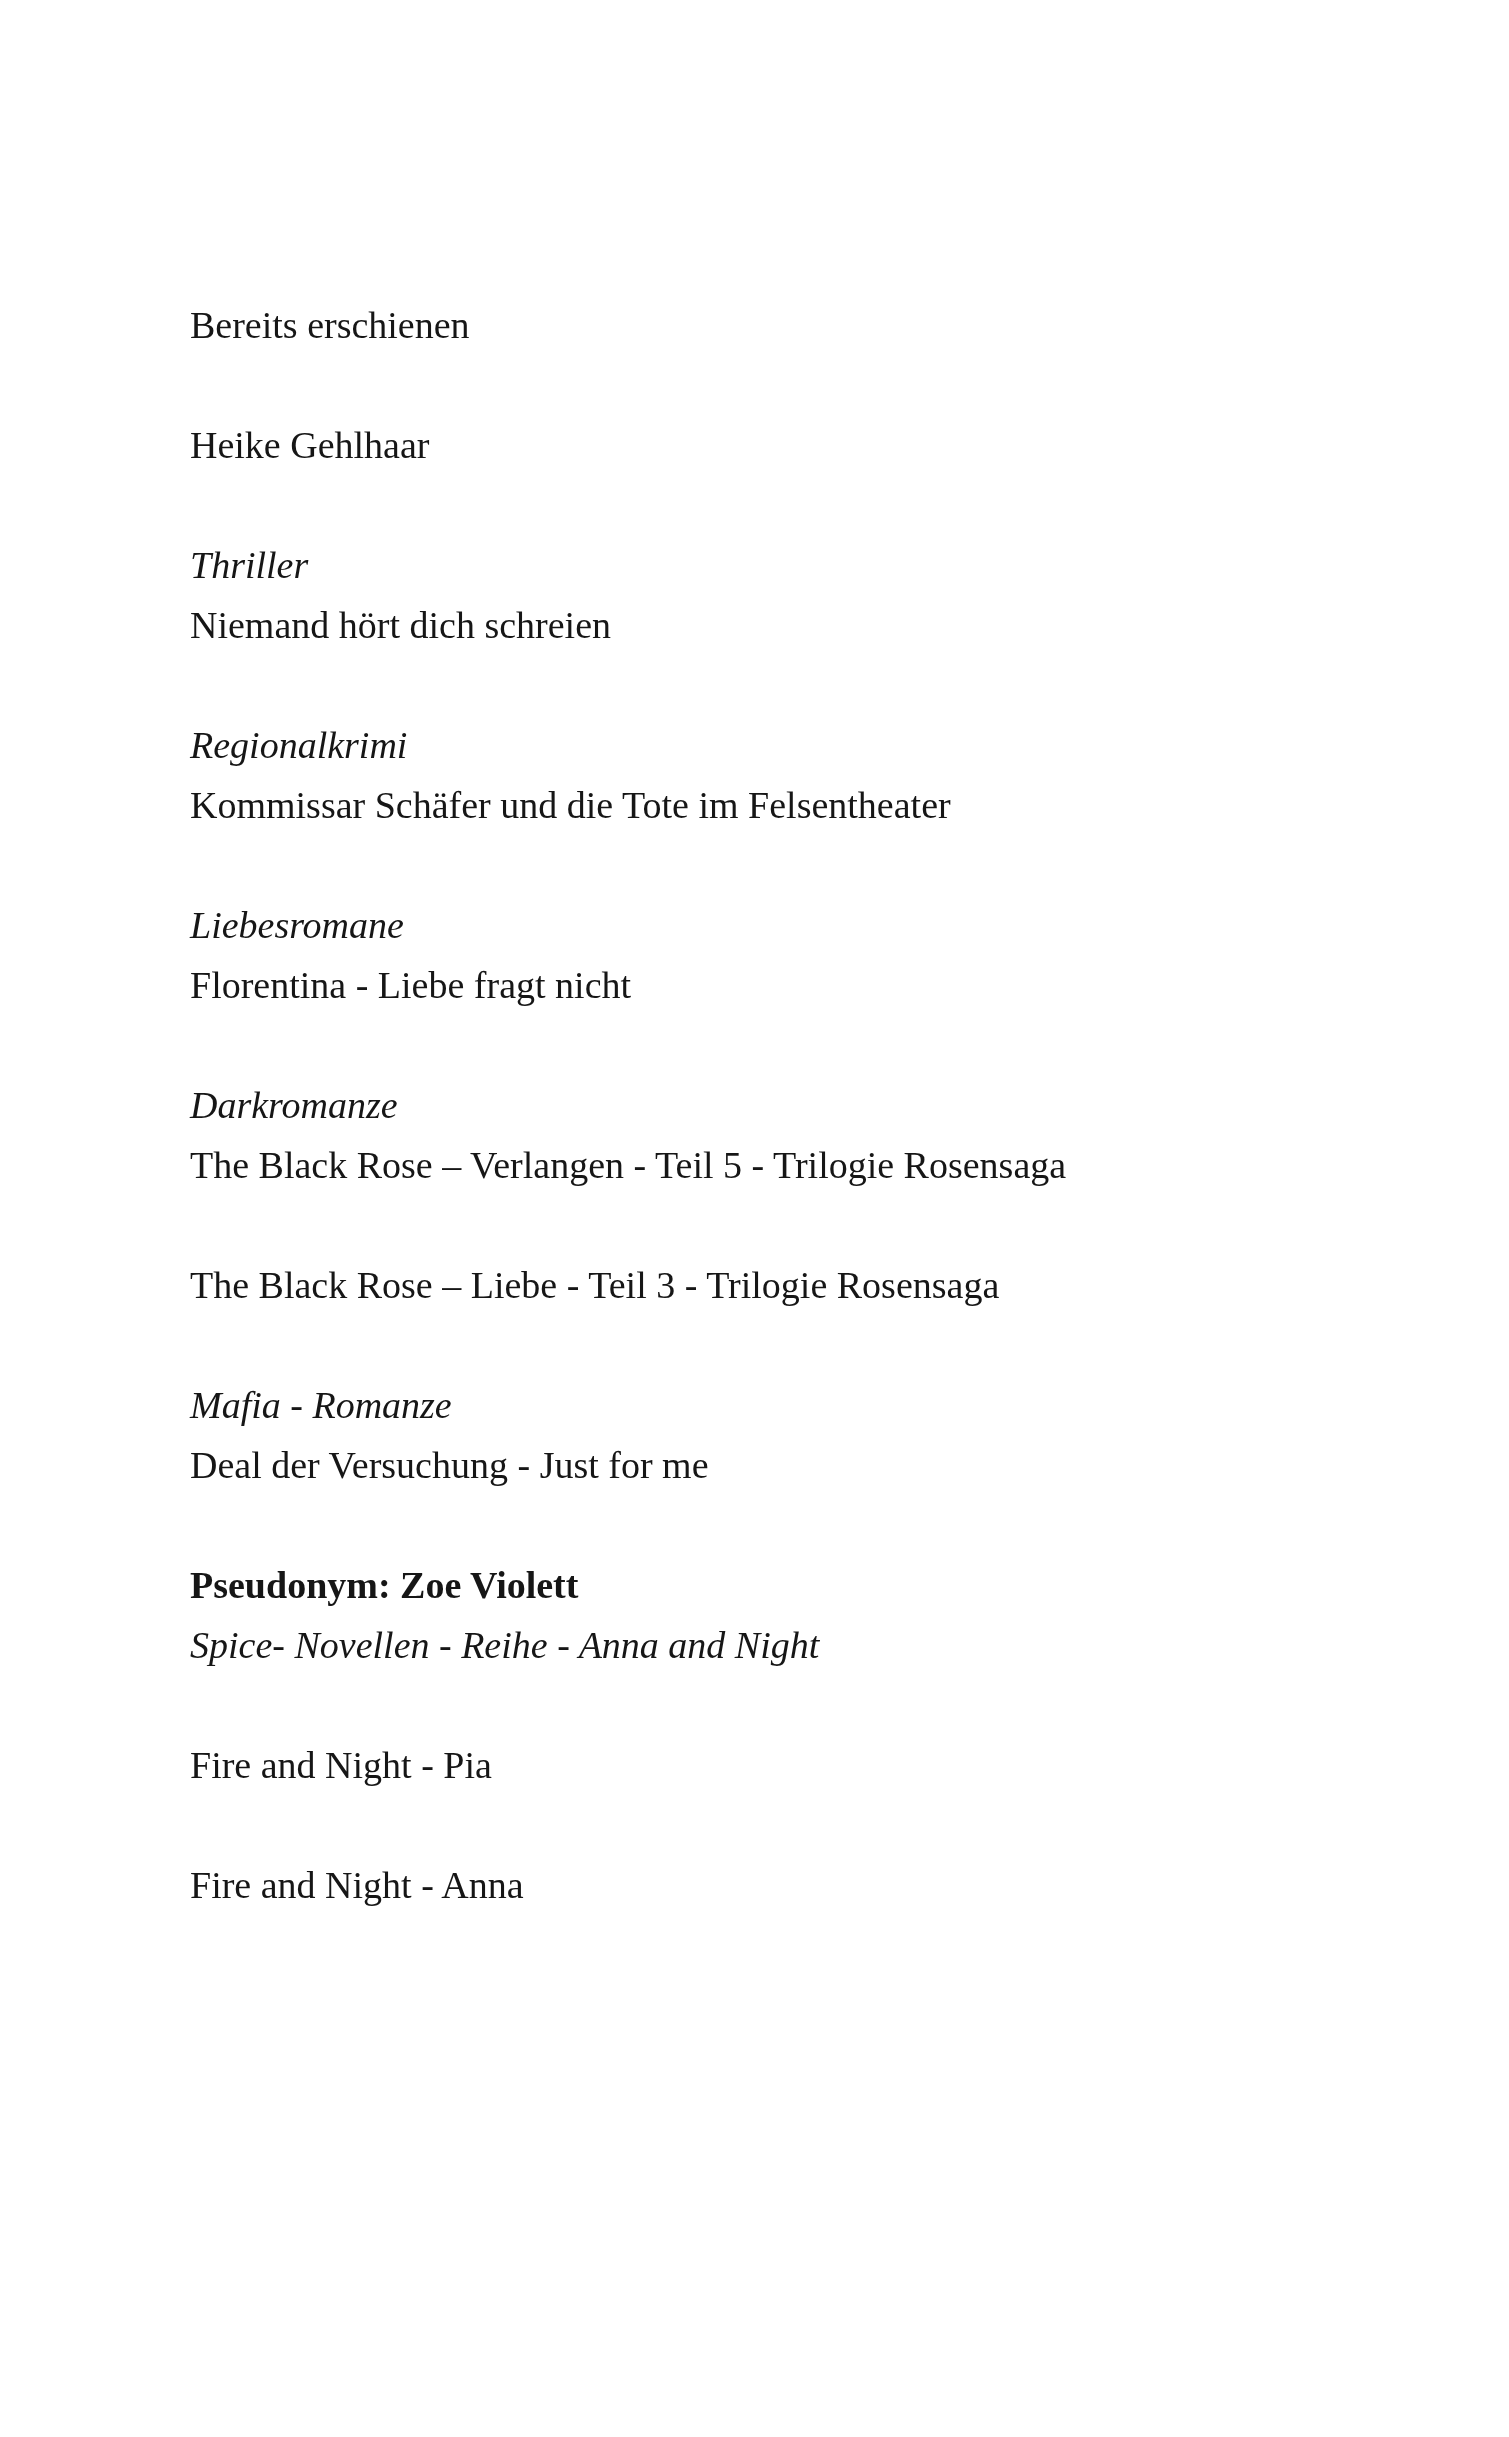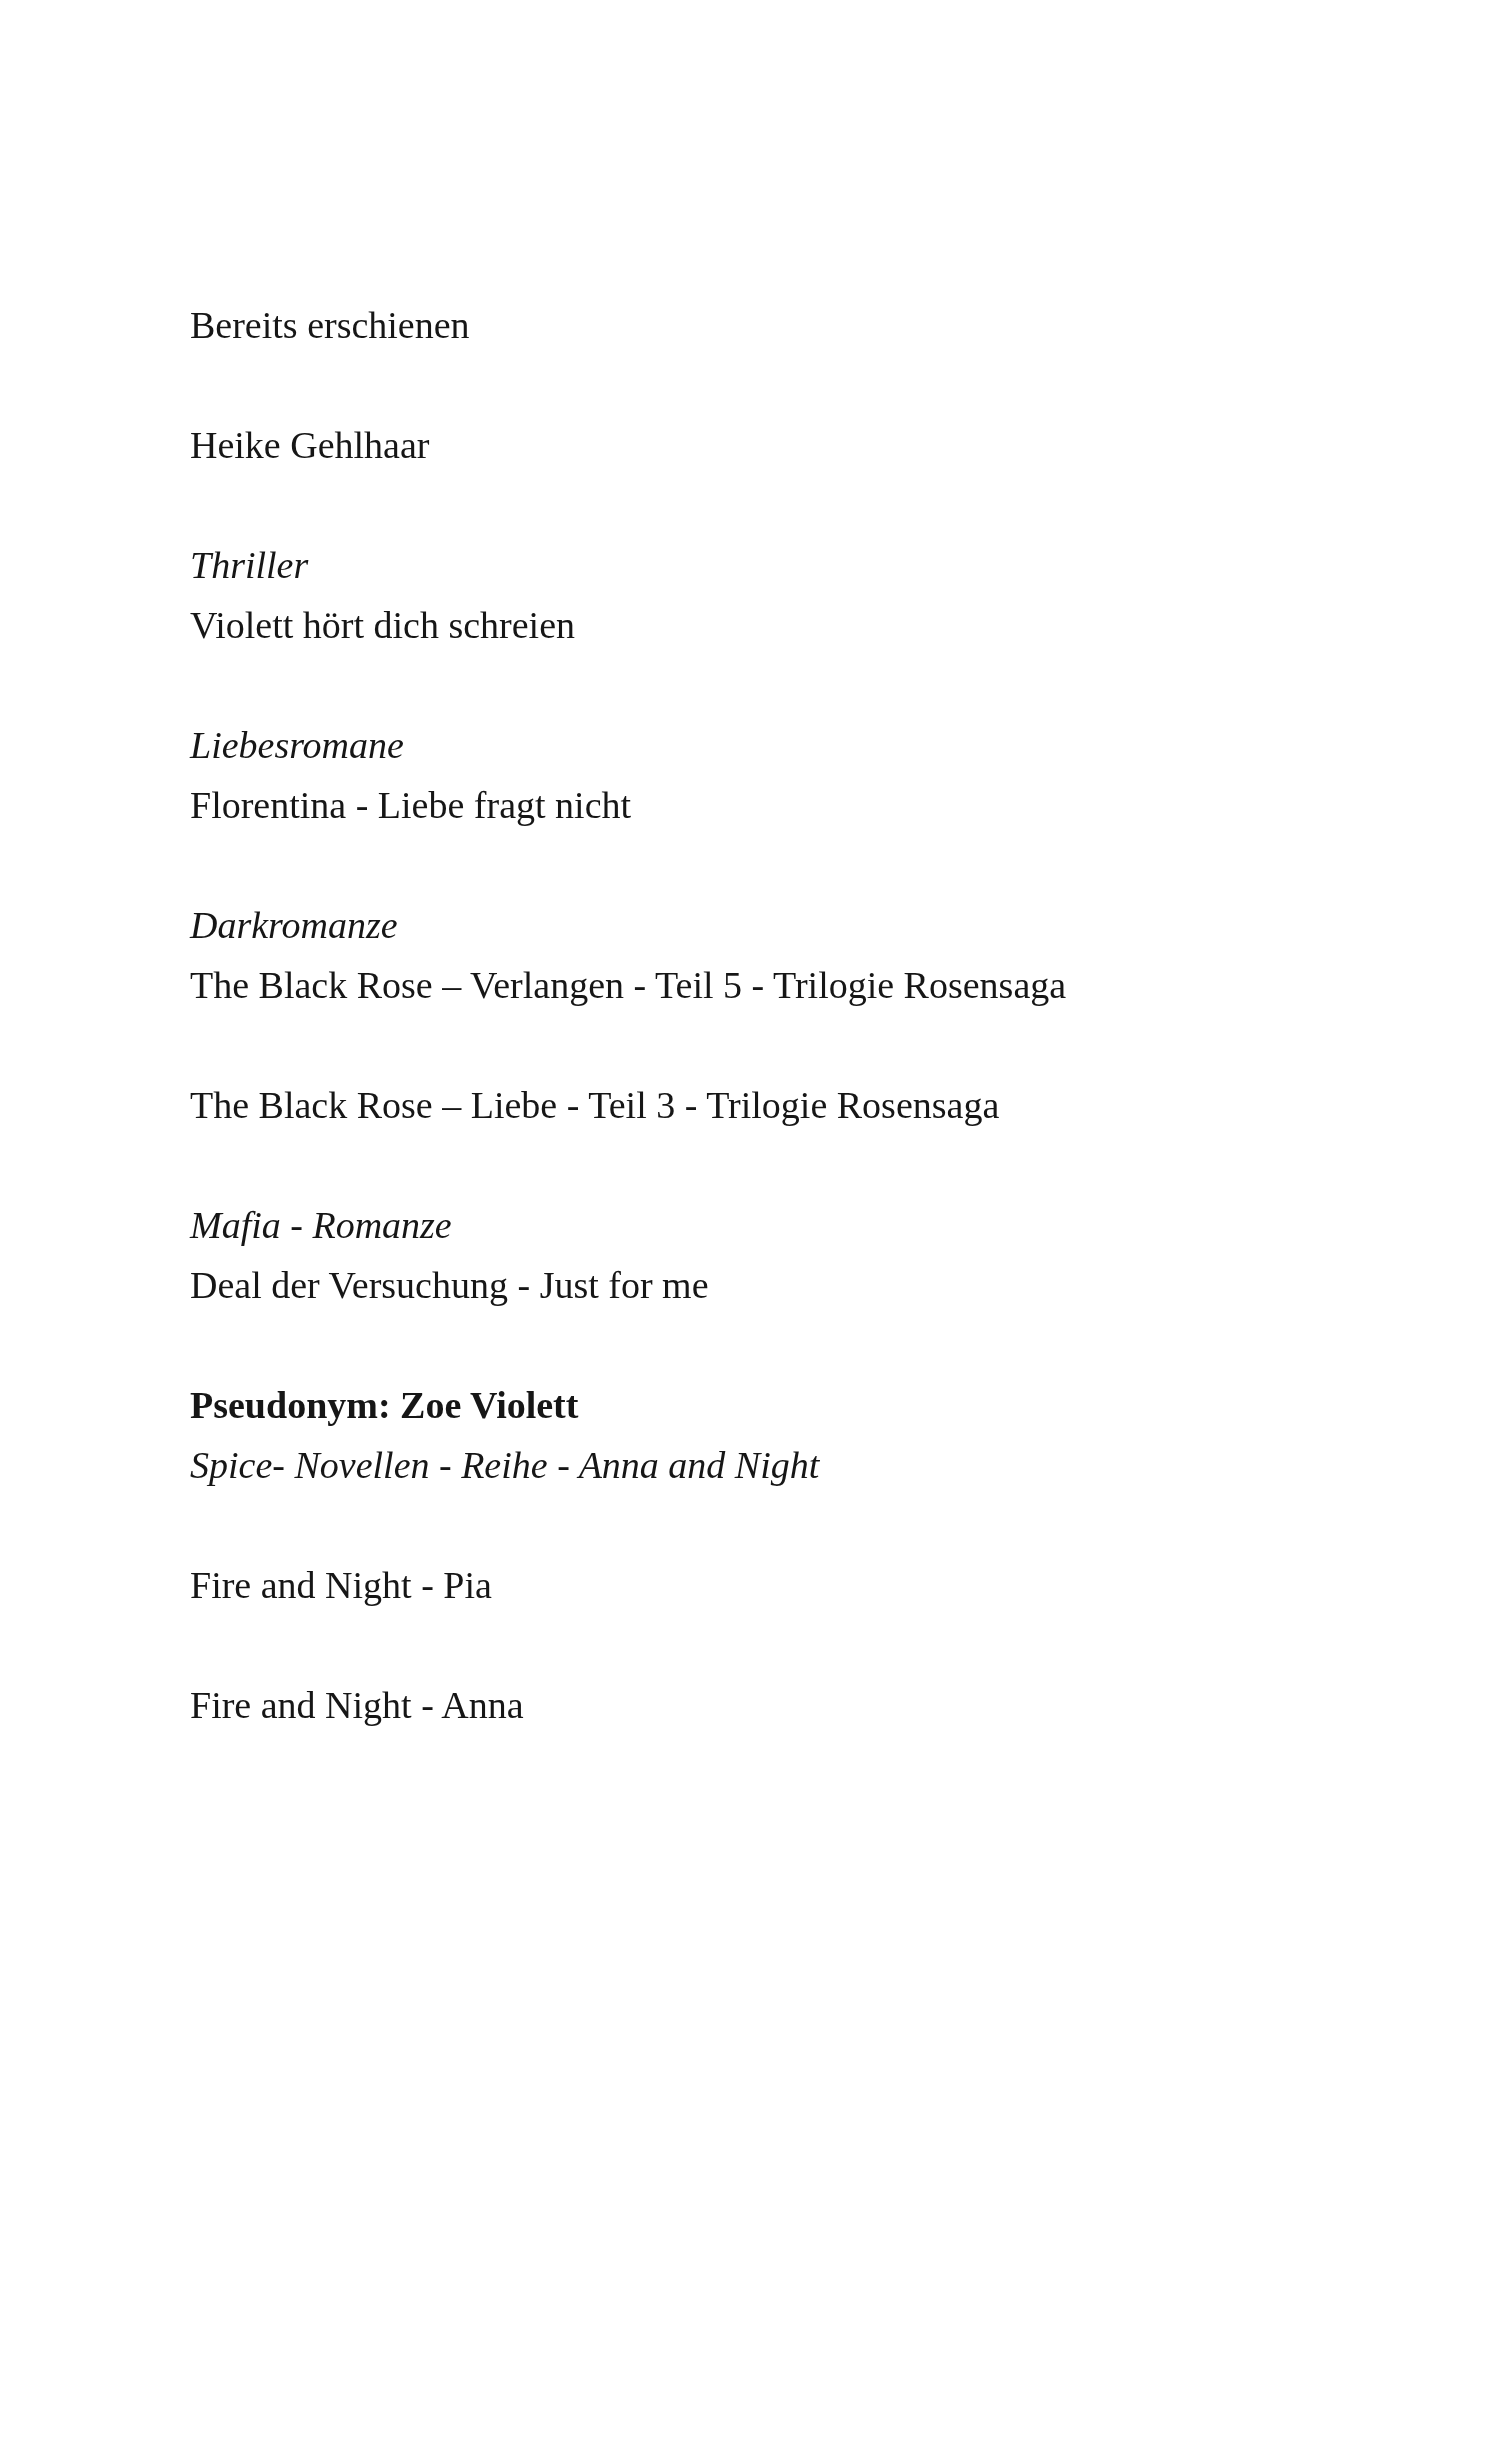--- a/index.html
+++ b/index.html
@@ -34,23 +34,27 @@
 <body style="background: rgb(255, 255, 255); color: rgb(22, 22, 22);">
 
 <div class="page">
 
   <p class="bold">Bereits erschienen</p>
 
   <p class="bold">Heike Gehlhaar</p>
 
   <p>
     <span class="italic">Thriller</span><br>
-    <span>Violett hört dich schreien</span>
+    <span>Niemand hört dich schreien</span>
   </p>
 
+  <p>
+    <span class="italic">Regionalkrimi</span><br>
+    <span>Kommissar Schäfer und die Tote im Felsentheater</span>
+  </p>
 
   <p>
     <span class="italic">Liebesromane</span><br>
     <span>Florentina - Liebe fragt nicht</span>
   </p>
 
   <p>
     <span class="italic">Darkromanze</span><br>
     <span>The Black Rose – Verlangen - Teil 5 - Trilogie Rosensaga</span>
   </p>

